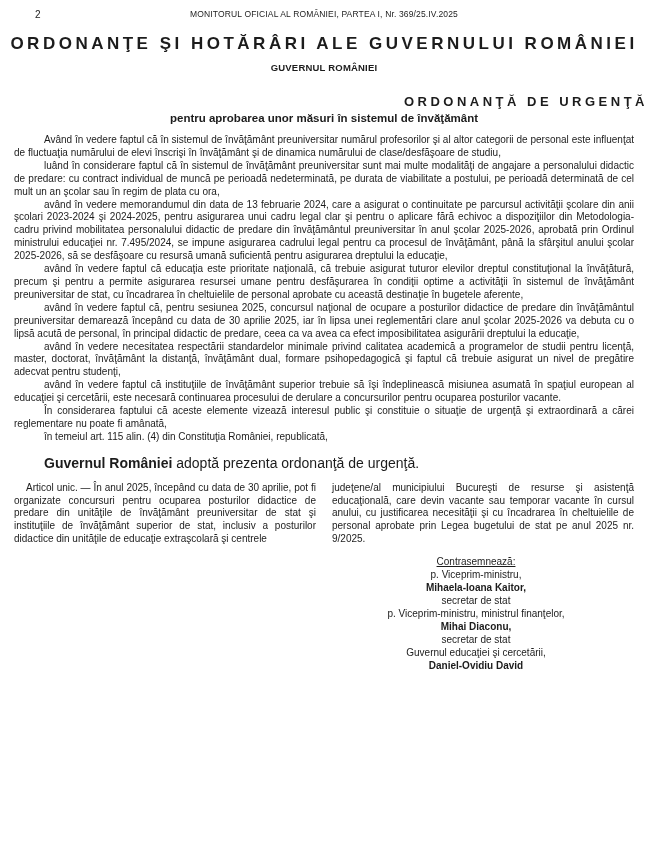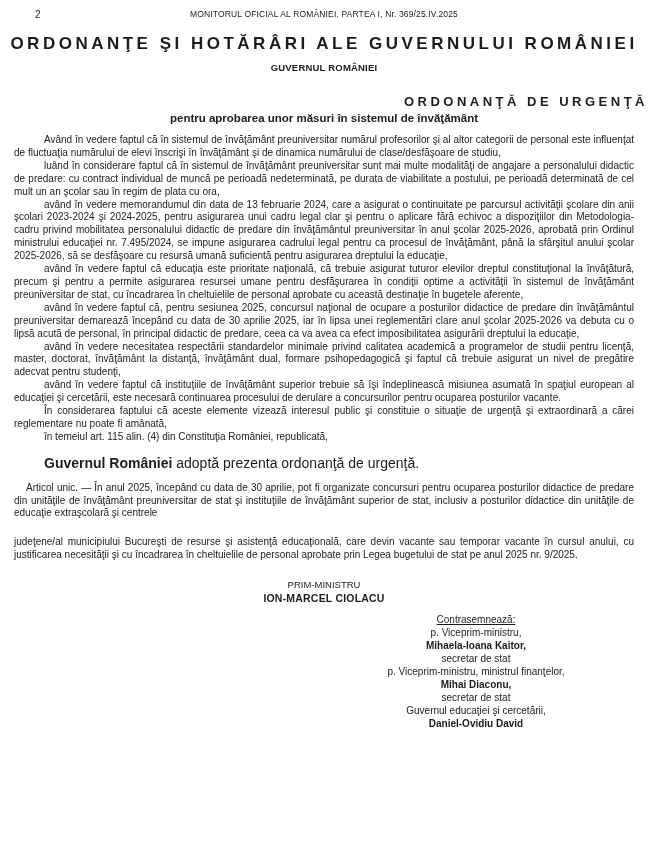--- a/index.html
+++ b/index.html
@@ -24,21 +24,21 @@
 
   .act-title { margin-top:21px; text-align:right; font-weight:bold; font-size:13px; letter-spacing:3.5px; }
   .act-subtitle { margin-top:3px; text-align:center; font-weight:bold; font-size:11.5px; }
 
   .preamble { margin:10px 14px 0 14px; font-size:10px; line-height:12.9px; text-align:justify; }
   .preamble p { margin:0; text-indent:30px; }
 
   .enactment { margin:13px 14px 0 14px; font-size:14px; line-height:12.9px; text-indent:30px; }
   .enactment .bold { font-weight:bold; }
 
-  .columns { display:flex; gap:16px; margin:12px 14px 0 14px; font-size:10px; line-height:12.9px; text-align:justify;flex-direction:column; }
+  .columns { display:flex; gap:16px; margin:12px 14px 0 14px; font-size:10px; line-height:12.9px; text-align:justify; }
   .columns .col { flex:1 1 0; min-width:0; }
   .columns p { margin:0; }
   .columns .col-left p { text-indent:12px; }
 
   .pm-block { margin-top:17px; text-align:center; }
   .pm-title { font-size:9.5px; }
   .pm-name { margin-top:2px; font-size:10.5px; font-weight:bold; letter-spacing:0.2px; }
 
   .countersign { width:320px; margin:10px 12px 0 auto; text-align:center; font-size:10px; line-height:12.95px; }
   .countersign .cs-label { text-decoration:underline; }
@@ -81,24 +81,20 @@
 
   <div class="columns">
     <div class="col col-left">
       <p>Articol unic. — În anul 2025, începând cu data de 30 aprilie, pot fi organizate concursuri pentru ocuparea posturilor didactice de predare din unităţile de învăţământ preuniversitar de stat şi instituţiile de învăţământ superior de stat, inclusiv a posturilor didactice din unităţile de educaţie extraşcolară şi centrele</p>
     </div>
     <div class="col col-right">
       <p>judeţene/al municipiului Bucureşti de resurse şi asistenţă educaţională, care devin vacante sau temporar vacante în cursul anului, cu justificarea necesităţii şi cu încadrarea în cheltuielile de personal aprobate prin Legea bugetului de stat pe anul 2025 nr. 9/2025.</p>
     </div>
   </div>
 
-  <div class="pm-block">
-    <div class="pm-title">PRIM-MINISTRU</div>
-    <div class="pm-name">ION-MARCEL CIOLACU</div>
-  </div>
 
   <div class="countersign">
     <div class="cs-label">Contrasemnează:</div>
     <div>p. Viceprim-ministru,</div>
     <div class="cs-bold">Mihaela-Ioana Kaitor,</div>
     <div>secretar de stat</div>
     <div>p. Viceprim-ministru, ministrul finanţelor,</div>
     <div class="cs-bold">Mihai Diaconu,</div>
     <div>secretar de stat</div>
     <div>Guvernul educaţiei şi cercetării,</div>

